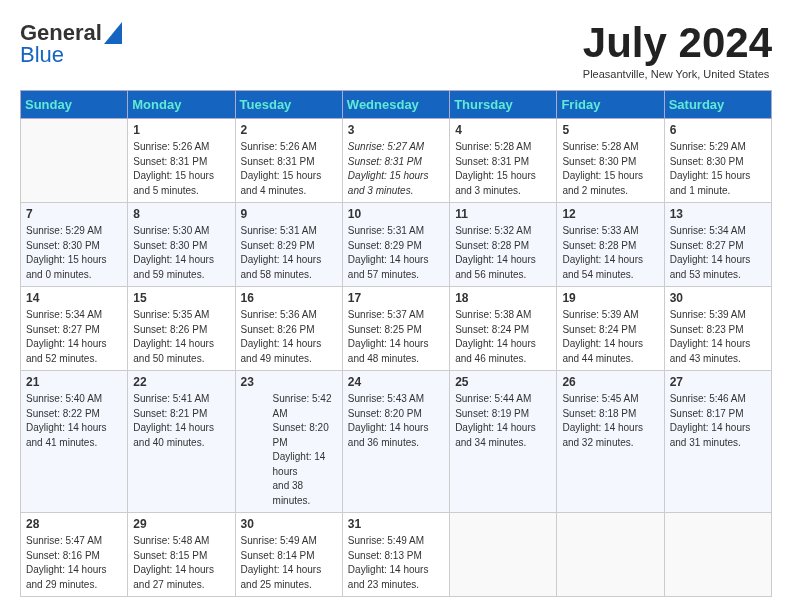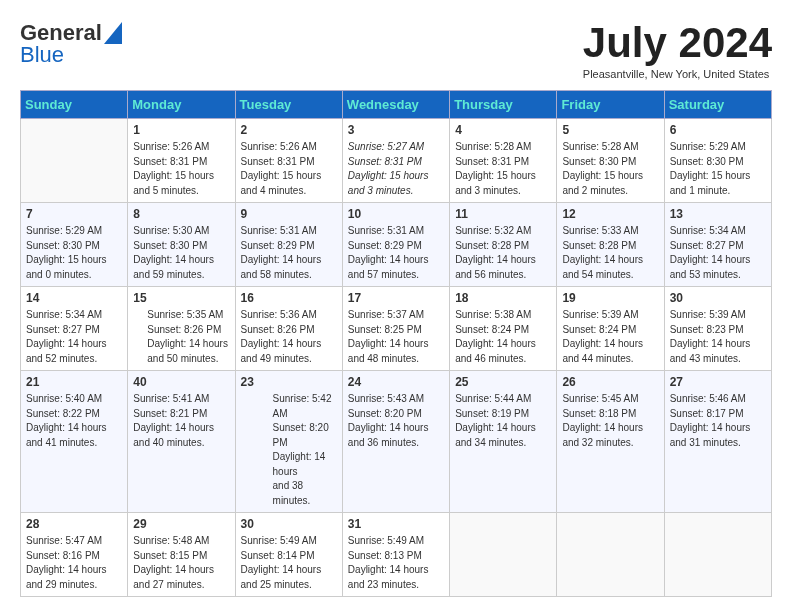--- a/index.html
+++ b/index.html
@@ -214,21 +214,21 @@
       <tr>
         <td>
           <span class="day-num">14</span>
           <div class="cell-content" style="white-space: pre-line;">Sunrise: 5:34 AM
 Sunset: 8:27 PM
 Daylight: 14 hours
 and 52 minutes.</div>
         </td>
         <td>
           <span class="day-num">15</span>
-          <div class="cell-content" style="white-space: pre-line; margin-left: 14px;">Sunrise: 5:35 AM
+          <div class="cell-content" style="white-space: pre-line;">Sunrise: 5:35 AM
 Sunset: 8:26 PM
 Daylight: 14 hours
 and 50 minutes.</div>
         </td>
         <td>
           <span class="day-num">16</span>
           <div class="cell-content" style="white-space: pre-line;">Sunrise: 5:36 AM
 Sunset: 8:26 PM
 Daylight: 14 hours
 and 49 minutes.</div>
@@ -264,21 +264,21 @@
       </tr>
       <tr>
         <td>
           <span class="day-num">21</span>
           <div class="cell-content" style="white-space: pre-line;">Sunrise: 5:40 AM
 Sunset: 8:22 PM
 Daylight: 14 hours
 and 41 minutes.</div>
         </td>
         <td>
-          <span class="day-num">40</span>
+          <span class="day-num">22</span>
           <div class="cell-content" style="white-space: pre-line;">Sunrise: 5:41 AM
 Sunset: 8:21 PM
 Daylight: 14 hours
 and 40 minutes.</div>
         </td>
         <td>
           <span class="day-num">23</span>
           <div class="cell-content" style="white-space: pre-line; margin-left: 32px;">Sunrise: 5:42 AM
 Sunset: 8:20 PM
 Daylight: 14 hours

